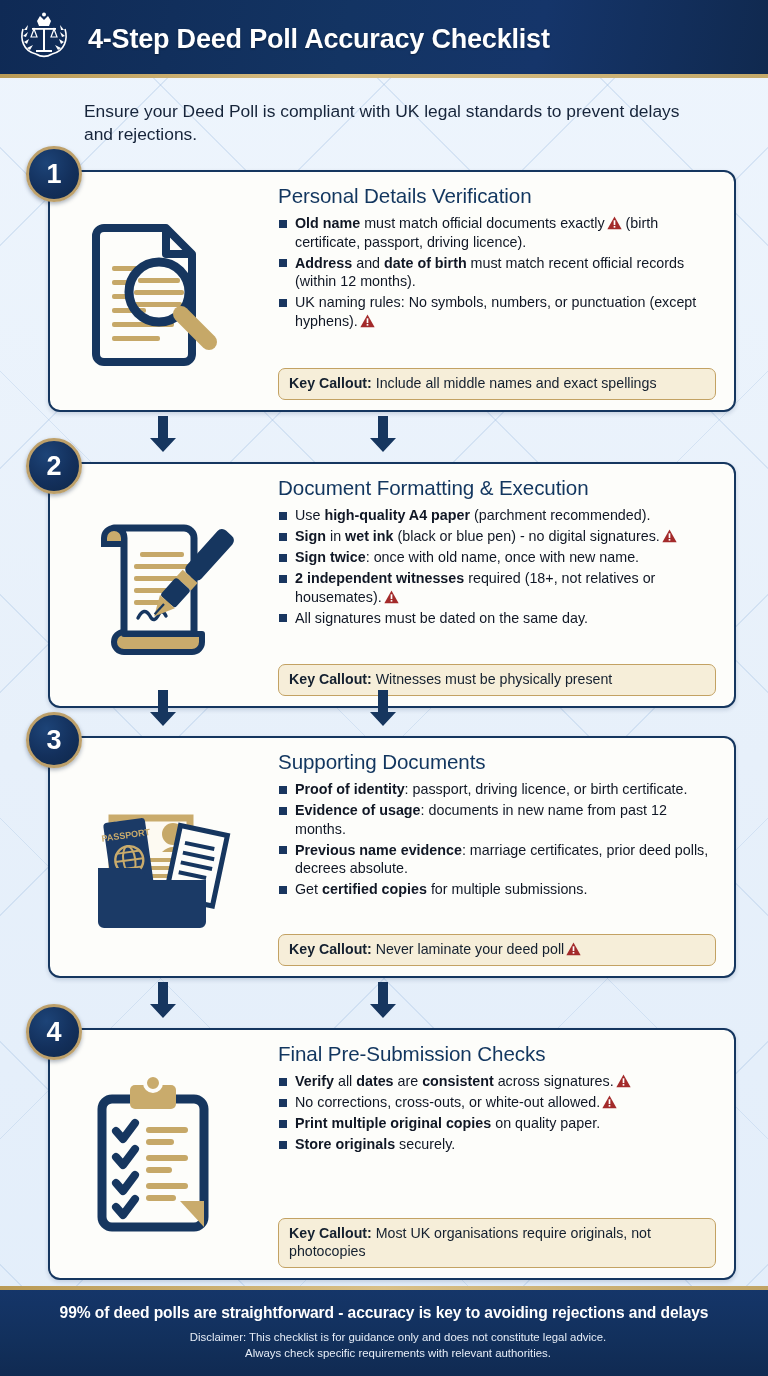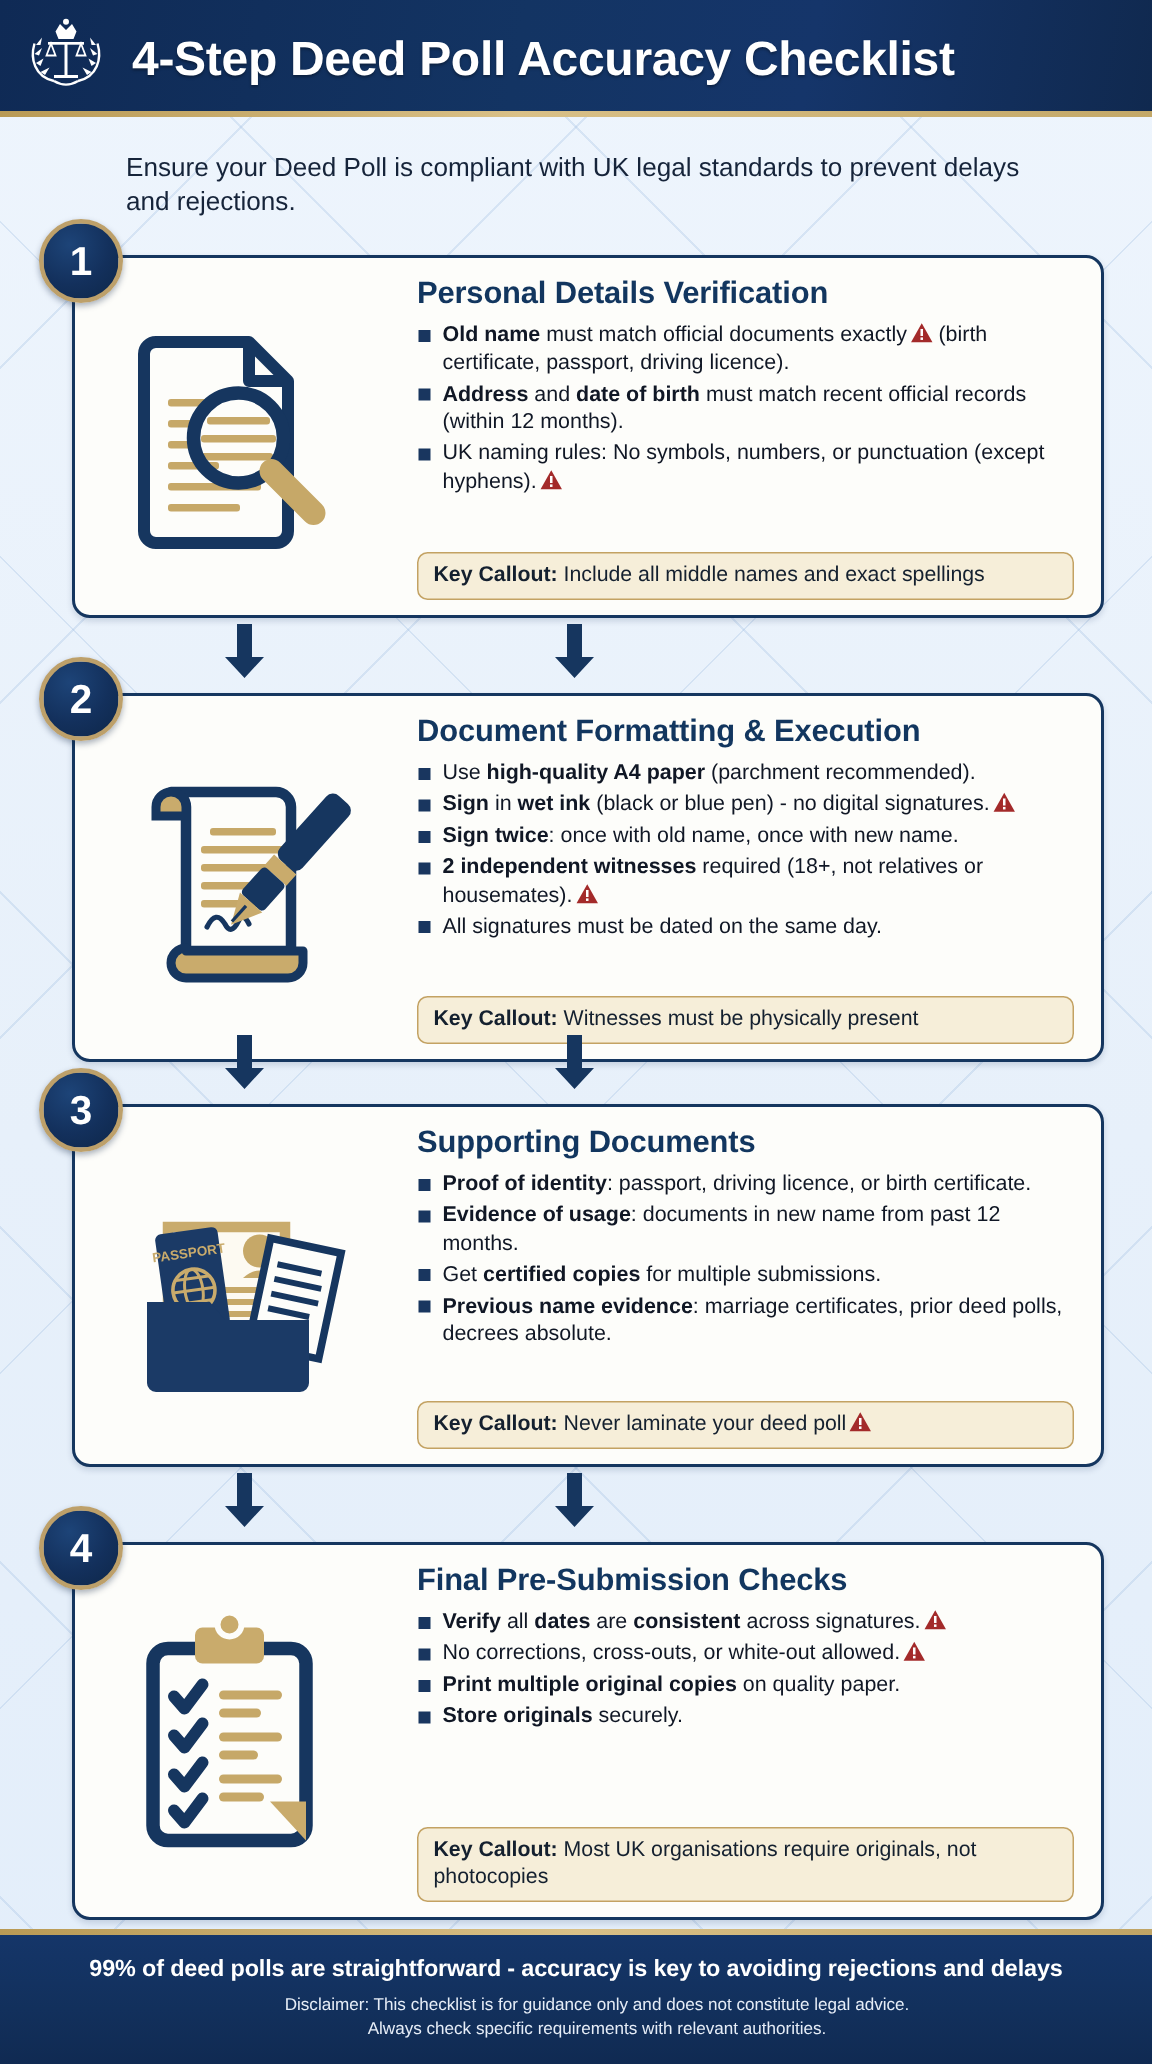--- a/index.html
+++ b/index.html
@@ -38,21 +38,21 @@
   .header::after {
     content: "";
     position: absolute;
     left: 0; right: 0; bottom: 0;
     height: 4px;
     background: linear-gradient(90deg, #b99a55, #d9c087 45%, #c3a868 100%);
   }
   .emblem { width: 60px; height: 62px; flex: 0 0 auto; }
   .header-title {
     color: #ffffff;
-    font-size: 32px;
+    font-size: 27px;
     font-weight: bold;
     letter-spacing: -0.2px;
     margin-left: 14px;
     text-shadow: 0 1px 2px rgba(0,0,0,0.35);
   }
 
   
   .subtitle {
     position: absolute;
     top: 100px; left: 84px;
@@ -113,21 +113,21 @@
     position: absolute;
     left: 228px;
     right: 16px;
     top: 12px;
     bottom: 10px;
   }
 
   .step-title {
     color: #12365f;
     font-size: 20.6px;
-    font-weight: bold;
+    font-weight: normal;
     margin-bottom: 6px;
     letter-spacing: -0.1px;
   }
 
   ul.bullets { list-style: none; }
   ul.bullets li {
     position: relative;
     padding-left: 17px;
     font-size: 14.3px;
     line-height: 1.30;
@@ -386,22 +386,22 @@
           <path d="M47 88 h28 M49 80 h24 M49 96 h24" stroke="#c9ab6c" stroke-width="2"></path>
         </g>
         <path d="M30 96 h42 l10 12 h56 v42 a6 6 0 0 1 -6 6 H36 a6 6 0 0 1 -6 -6z" fill="#1b3a66"></path>
       </svg>
     </div>
     <div class="content">
       <div class="step-title">Supporting Documents</div>
       <ul class="bullets">
         <li><b>Proof of identity</b><span>: passport, driving licence, or birth certificate.</span></li>
         <li><b>Evidence of usage</b><span>: documents in new name from past 12 months.</span></li>
+        <li><b>Previous name evidence</b><span>: marriage certificates, prior deed polls, decrees absolute.</span></li>
         <li><span>Get </span><b>certified copies</b><span> for multiple submissions.</span></li>
-        <li><b>Previous name evidence</b><span>: marriage certificates, prior deed polls, decrees absolute.</span></li>
       </ul>
       <div class="callout"><b>Key Callout:</b><span> Never laminate your deed poll</span><span class="warn"><svg viewBox="0 0 16 15">
               <path d="M8 0.6 L15.6 14 H0.4z" fill="#a32a2a"></path>
               <rect x="7.1" y="4.6" width="1.8" height="5" fill="#fff"></rect>
               <rect x="7.1" y="10.6" width="1.8" height="1.8" fill="#fff"></rect>
             </svg></span></div>
     </div>
   </div>
 
   <div class="arrows a3">

